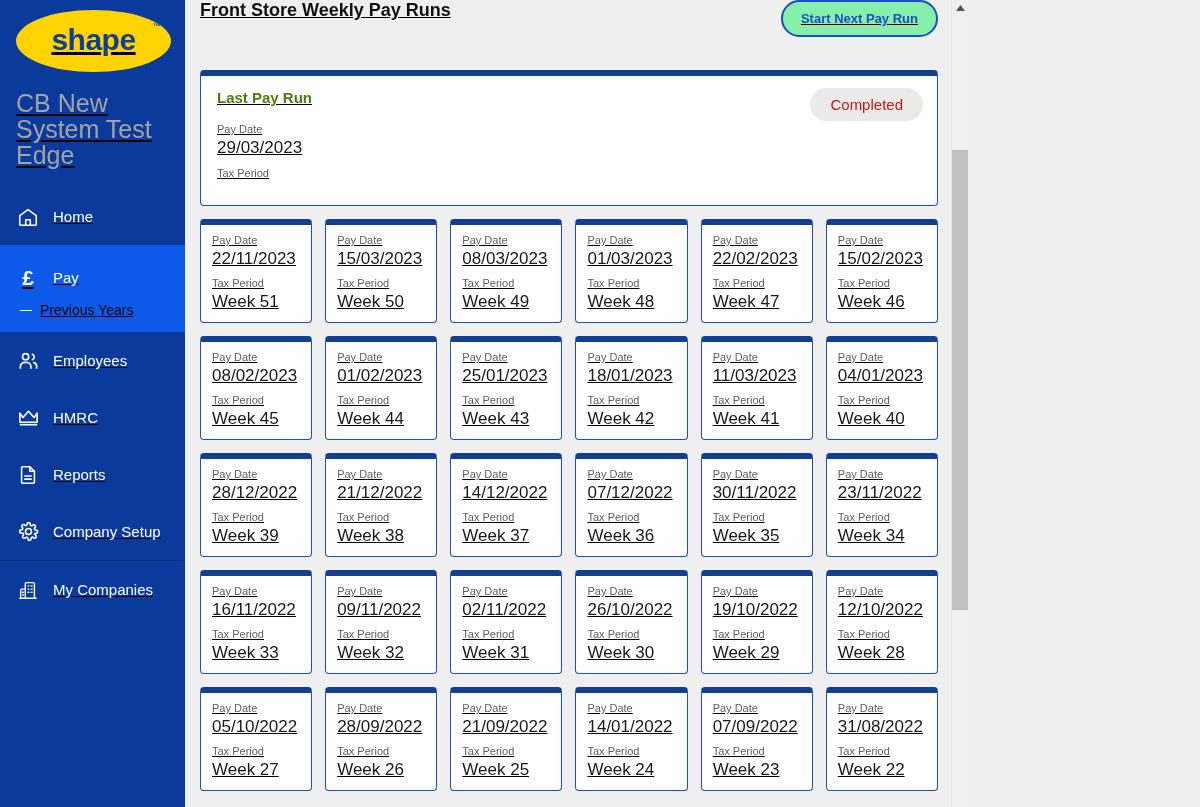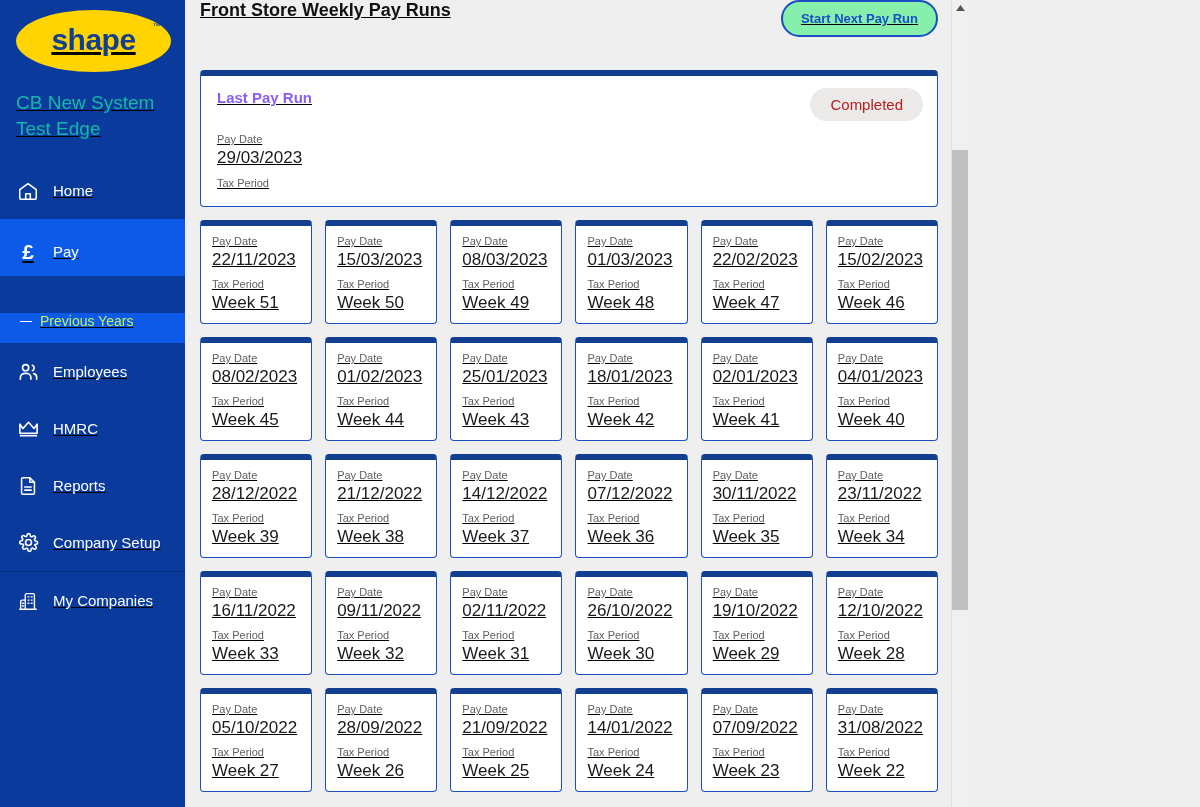--- a/index.html
+++ b/index.html
@@ -56,22 +56,22 @@
   .logo-tm {
     position: absolute;
     right: 10px;
     top: 12px;
     font-size: 8px;
     color: #123f8f;
     font-weight: bold;
   }
 
   .company-name {
-    color: #14b8a6;
-    font-size: 19px;
+    color: #a3a3a3;
+    font-size: 25px;
     line-height: 26px;
     padding: 12px 16px 20px 16px;
     font-weight: 400;
   }
 
   .nav {
     display: flex;
     flex-direction: column;
   }
 
@@ -93,28 +93,27 @@
     width: 24px;
     height: 24px;
     display: flex;
     align-items: center;
     justify-content: center;
     flex: 0 0 24px;
   }
   .nav-item .icon svg { display: block; }
   .nav-sub {
     background: #0d5ae8;
-    color: #bef264;
+    color: #000000;
     font-size: 14px;
     padding: 0 16px 14px 20px;
     display: flex;
     align-items: center;
     gap: 8px;
     cursor: pointer;
-    margin-top: 37px;
   }
   .dash { display: inline-block; width: 12px; height: 1px; background: #ffffff; }
 
   .nav-divider {
     height: 1px;
     background: #07307f;
     margin: 0;
   }
 
   .pound {
@@ -169,22 +168,22 @@
     border-top: 6px solid #123f8f;
     border-radius: 4px;
     padding: 13px 16px 16px 16px;
     position: relative;
     margin-bottom: 13px;
     min-height: 136px;
   }
   .last-card-title {
     font-size: 15px;
     font-weight: bold;
-    color: #8b5cf6;
-    margin-bottom: 26px;
+    color: #4d7c0f;
+    margin-bottom: 16px;
   }
   .badge {
     position: absolute;
     right: 14px;
     top: 12px;
     background: #eceae8;
     color: #b91c1c;
     border-radius: 999px;
     padding: 8px 20px;
     font-size: 15px;
@@ -421,21 +420,21 @@
             <div class="field-value last">Week 43</div>
           </div>
           <div class="run-card">
             <div class="field-label">Pay Date</div>
             <div class="field-value">18/01/2023</div>
             <div class="field-label">Tax Period</div>
             <div class="field-value last">Week 42</div>
           </div>
           <div class="run-card">
             <div class="field-label">Pay Date</div>
-            <div class="field-value">02/01/2023</div>
+            <div class="field-value">11/03/2023</div>
             <div class="field-label">Tax Period</div>
             <div class="field-value last">Week 41</div>
           </div>
           <div class="run-card">
             <div class="field-label">Pay Date</div>
             <div class="field-value">04/01/2023</div>
             <div class="field-label">Tax Period</div>
             <div class="field-value last">Week 40</div>
           </div>
           <div class="run-card">

